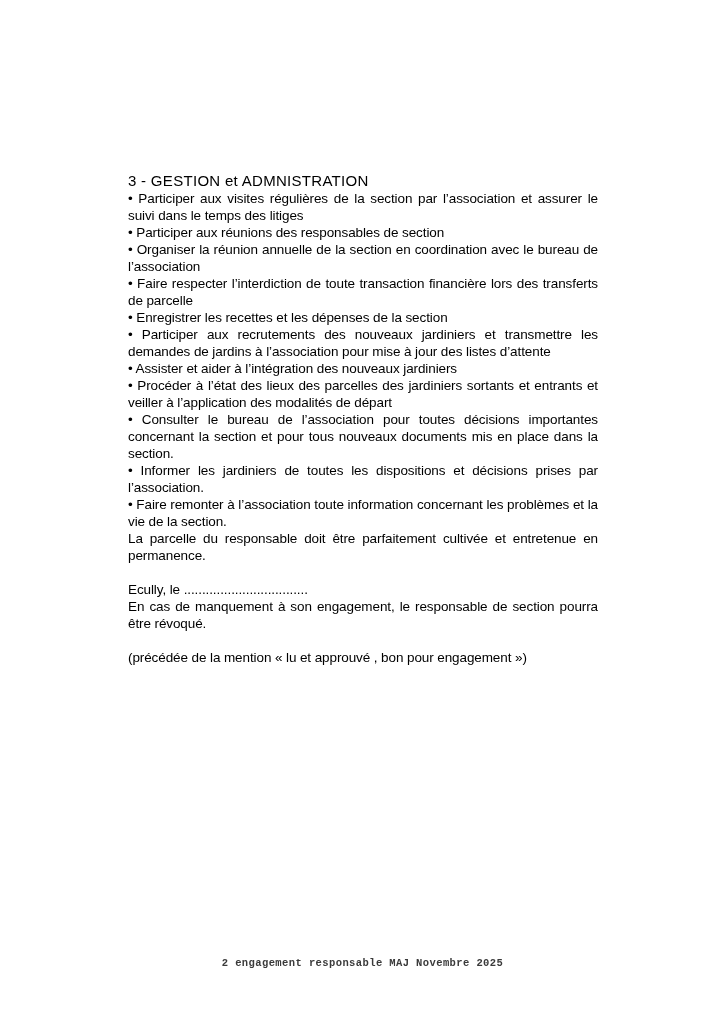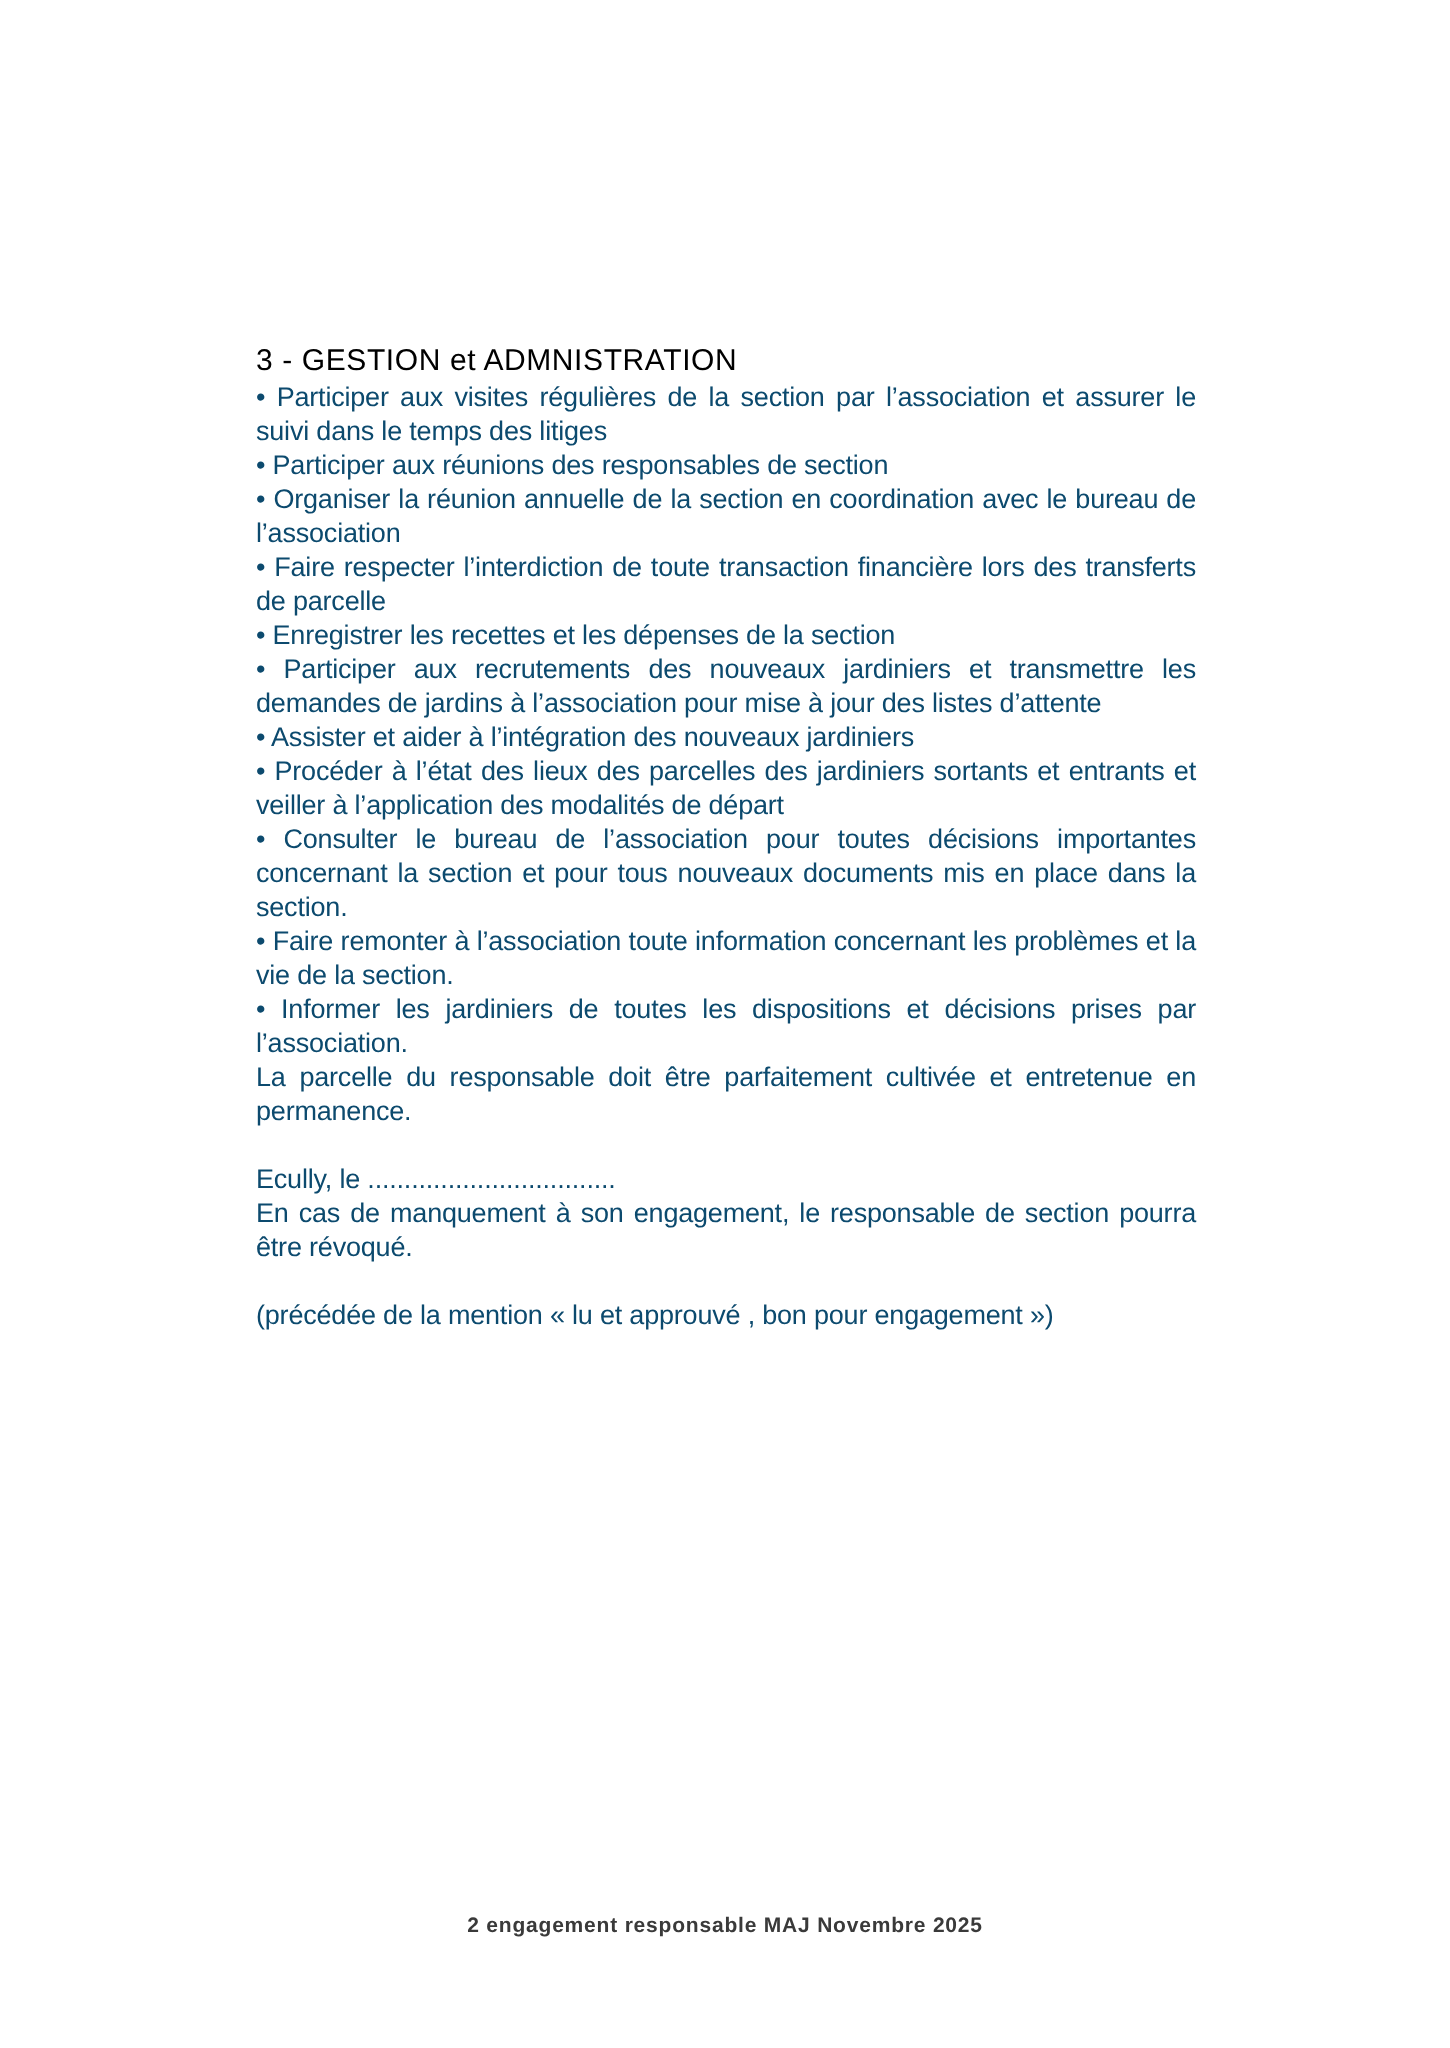--- a/index.html
+++ b/index.html
@@ -27,32 +27,32 @@
     letter-spacing: 0.3px;
   }
   .section-heading.second {
     margin-top: 11px;
   }
   p.body-line, p.bullet {
     font-size: 13.5px;
     line-height: 17px;
     letter-spacing: -0.1px;
     text-align: justify;
-    color: #0c4a6e;
+    color: #000000;
   }
   .spacer-one { margin-top: 17px; }
   .signature-block { margin-top: 17px; }
   .dossier-block { margin-top: 81px; }
   .footer {
     position: absolute;
     top: 957px;
     left: 0;
     width: 100%;
     text-align: center;
-    font-family: Liberation Sans, sans-serif;
+    font-family: Liberation Mono, monospace;
     font-weight: bold;
     font-size: 10.5px;
     color: #3a3a3a;
     letter-spacing: 0.4px;
   }
 </style>
 </head>
 <body>
 
 <div class="page">
@@ -62,22 +62,22 @@
     <p class="bullet">• Participer aux visites régulières de la section par l’association et assurer le suivi dans le temps des litiges</p>
     <p class="bullet">• Participer aux réunions des responsables de section</p>
     <p class="bullet">• Organiser la réunion annuelle de la section en coordination avec le bureau de l’association</p>
     <p class="bullet">• Faire respecter l’interdiction de toute transaction financière lors des transferts de parcelle</p>
     <p class="bullet">• Enregistrer les recettes et les dépenses de la section</p>
     <p class="bullet">• Participer aux recrutements des nouveaux jardiniers et transmettre les demandes de jardins à l’association pour mise à jour des listes d’attente</p>
     <p class="bullet">• Assister et aider à l’intégration des nouveaux jardiniers</p>
     <p class="bullet">• Procéder à l’état des lieux des parcelles des jardiniers sortants et entrants et veiller à l’application des modalités de départ</p>
     <p class="bullet">• Consulter le bureau de l’association pour toutes décisions importantes concernant la section et pour tous nouveaux documents mis en place dans la section.</p>
 
+    <p class="bullet">• Informer les jardiniers de toutes les dispositions et décisions prises par l’association.</p>
     <p class="bullet">• Faire remonter à l’association toute information concernant les problèmes et la vie de la section.</p>
-    <p class="bullet">• Informer les jardiniers de toutes les dispositions et décisions prises par l’association.</p>
 
     <p class="body-line">La parcelle du responsable doit être parfaitement cultivée et entretenue en permanence.</p>
     <p class="body-line spacer-one">Ecully, le ..................................</p>
 
     <p class="body-line">En cas de manquement à son engagement, le responsable de section pourra être révoqué.</p>
 
     <div class="signature-block">
       <p class="body-line">(précédée de la mention « lu et approuvé , bon pour engagement »)</p>
     </div>
 

